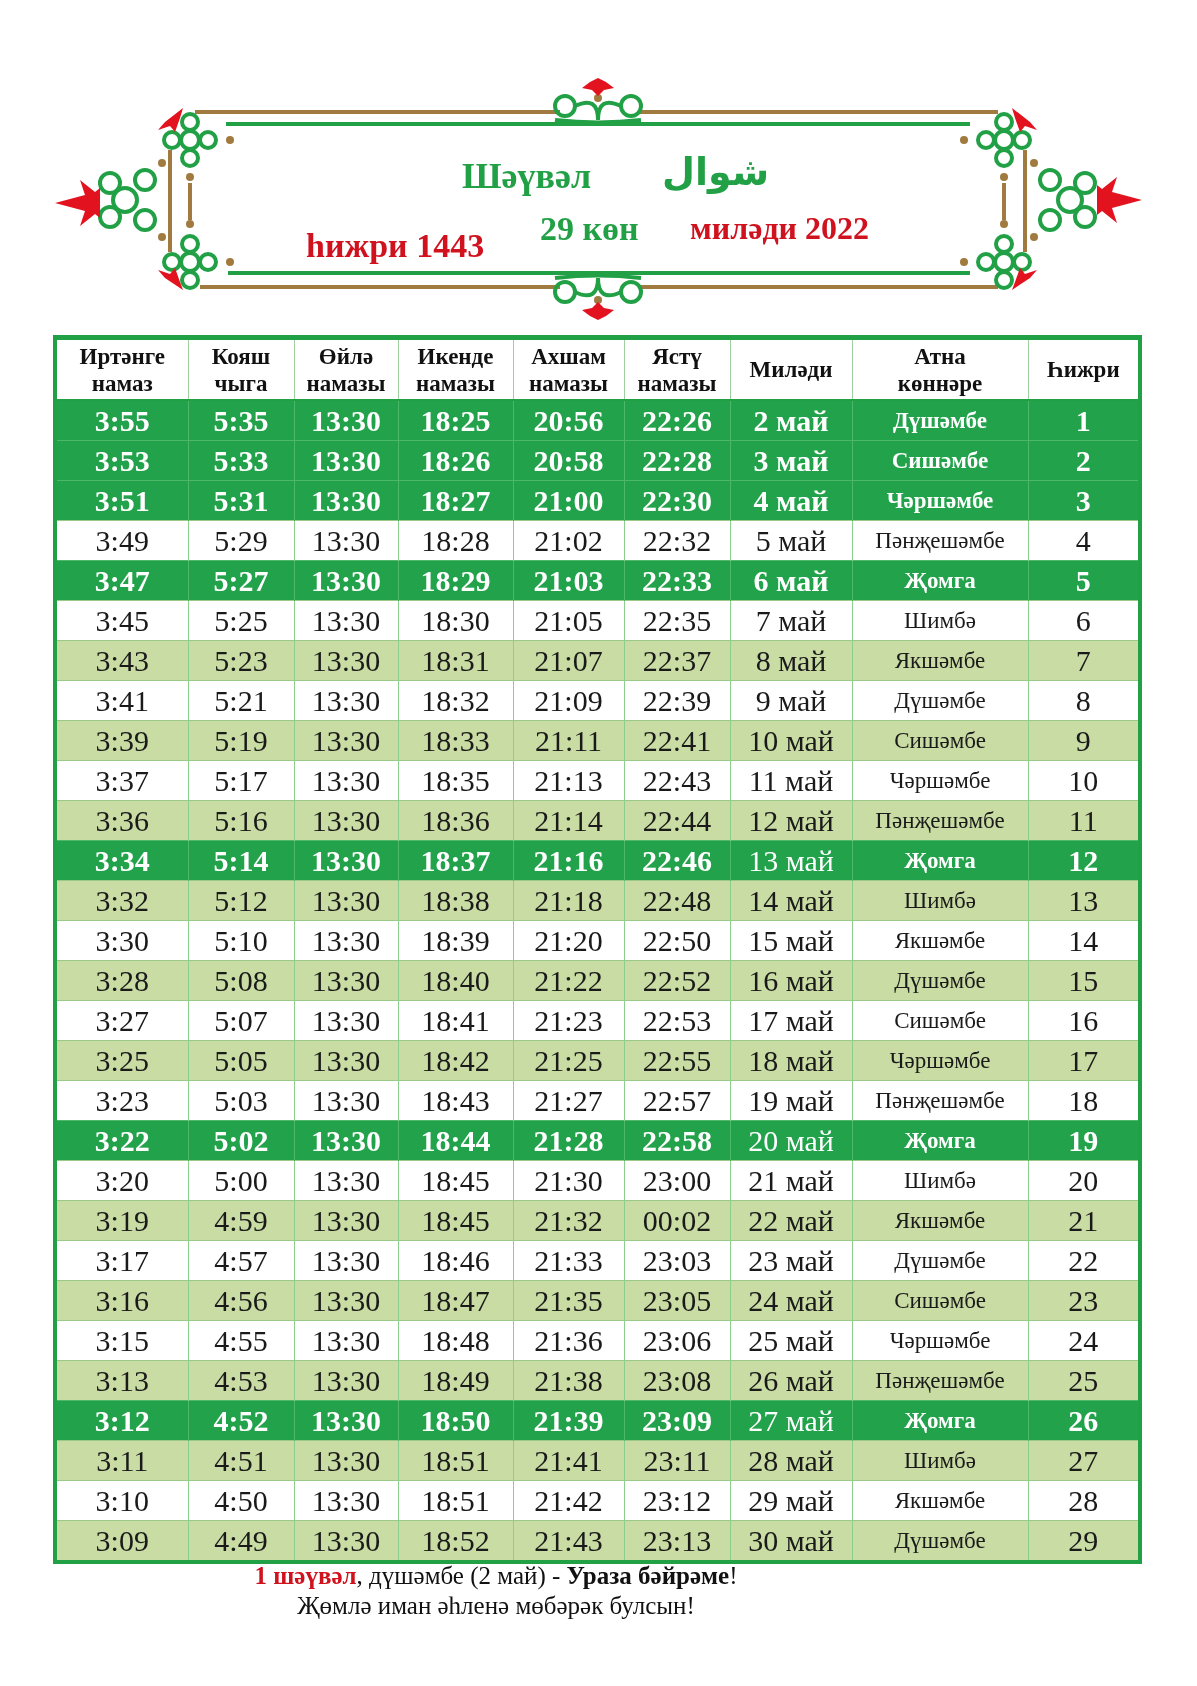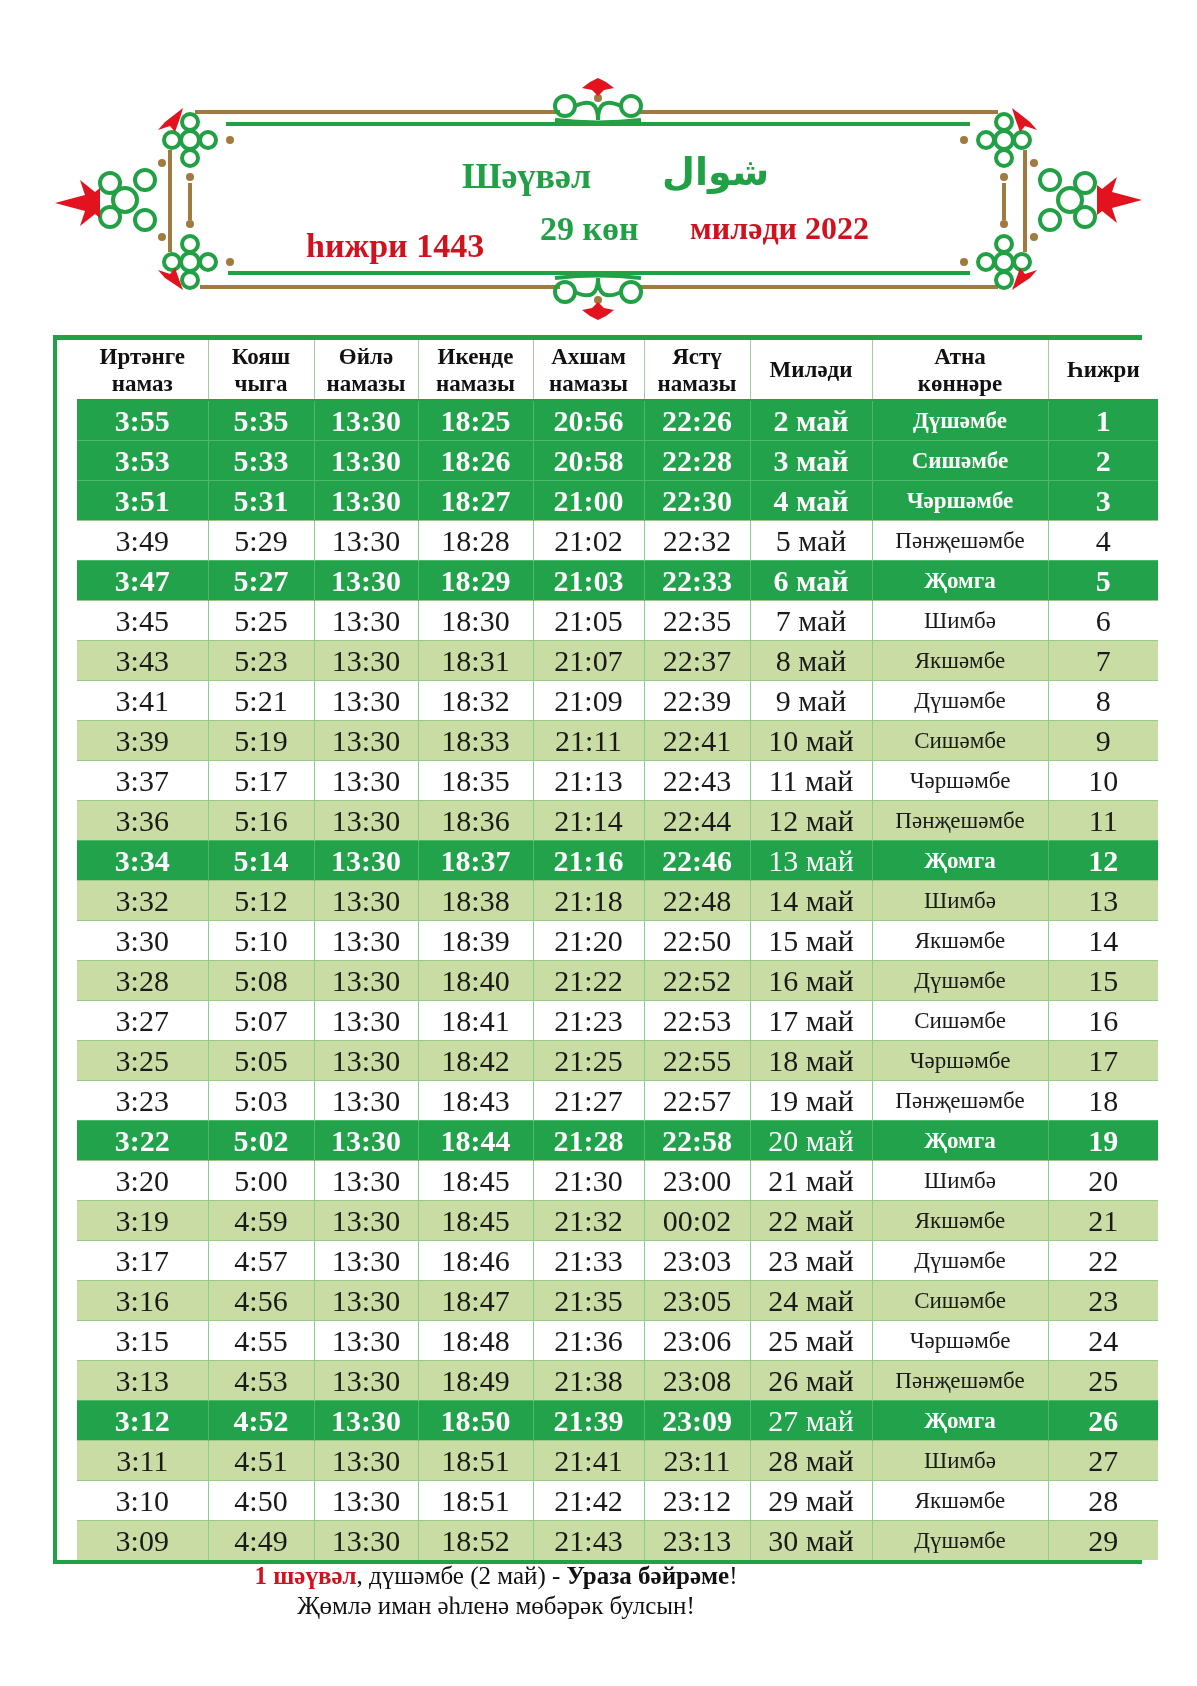--- a/index.html
+++ b/index.html
@@ -8,21 +8,21 @@
 
   
   #ornament { position:absolute; left:0; top:0; width:1197px; height:330px; }
   #month-name { position:absolute; left:462px; top:155px; font-size:36px; font-weight:bold; color:#22a046; }
   #month-arabic { position:absolute; left:662px; top:150px; font-size:38px; font-weight:bold; color:#22a046; font-family:"DejaVu Sans", sans-serif; direction:rtl; }
   #hijri-year { position:absolute; left:306px; top:210px; font-size:34px; font-weight:bold; color:#d0121f;margin-top:17px; }
   #days-count { position:absolute; left:540px; top:210px; font-size:34px; font-weight:bold; color:#22a046;font-family:Liberation Serif, serif; }
   #miladi-year { position:absolute; left:690px; top:210px; font-size:32px; font-weight:bold; color:#d0121f; }
 
   
-  #table-wrap { position:absolute; left:53px; top:335px; width:1089px; border:4px solid #22a046; border-top-width:5px; box-sizing:border-box;padding-left:20px; }
+  #table-wrap { position:absolute; left:53px; top:335px; width:1089px; border:4px solid #22a046; border-top-width:5px; box-sizing:border-box; }
   table { border-collapse:collapse; width:100%; table-layout:fixed; }
   col.c1{width:131px} col.c2{width:106px} col.c3{width:104px} col.c4{width:115px}
   col.c5{width:111px} col.c6{width:106px} col.c7{width:122px} col.c8{width:176px} col.c9{width:110px}
   th { height:59px; background:#ffffff; font-size:23px; font-weight:bold; line-height:27px;
        border-left:1px solid #9fcf9f; border-bottom:2px solid #22a046; padding:0; text-align:center; vertical-align:middle; color:#111; }
   th:first-child { border-left:none; }
   td { height:39px; padding:0; text-align:center; vertical-align:middle; font-size:30px; line-height:38px;
        border-left:1px solid #8ccf8c; border-top:1px solid #9bc98a; white-space:nowrap; }
   td:first-child { border-left:none; }
   td.day { font-size:23px; }

